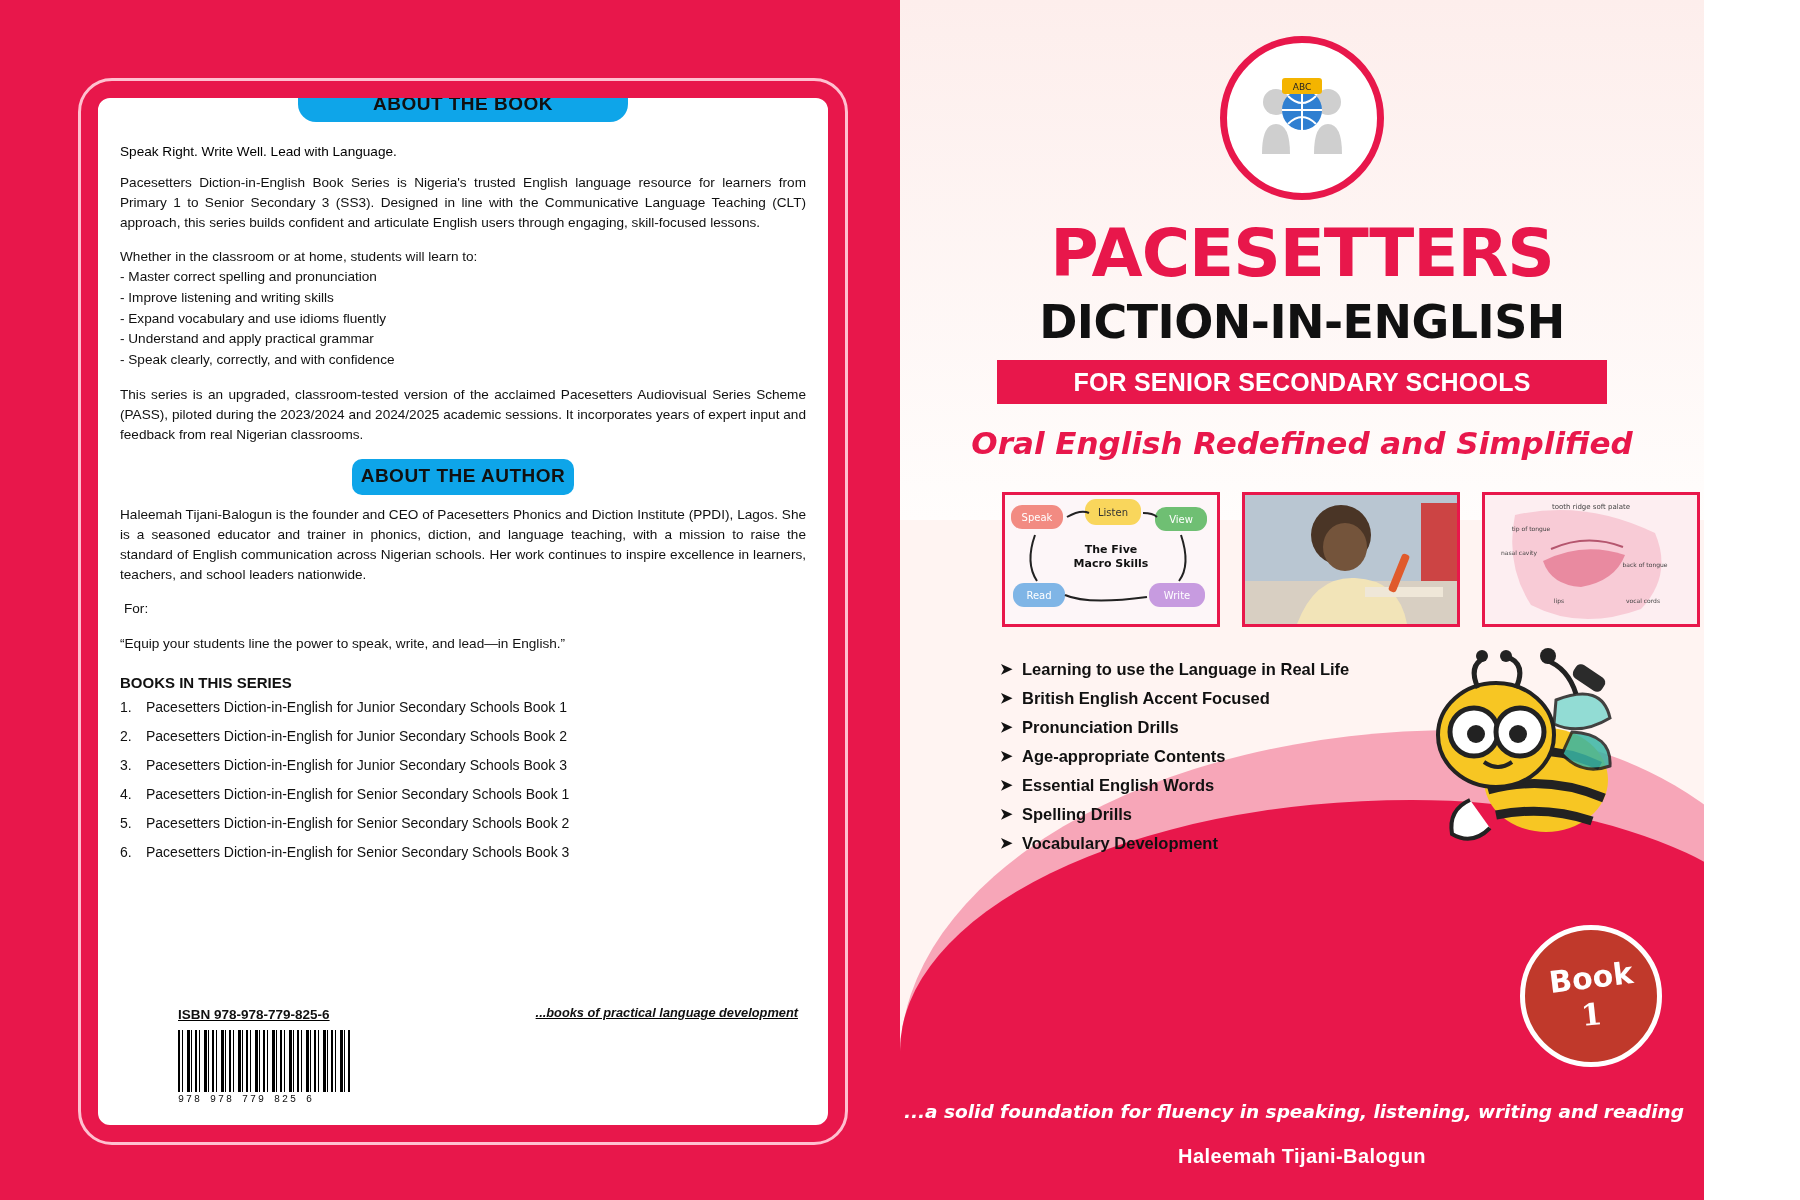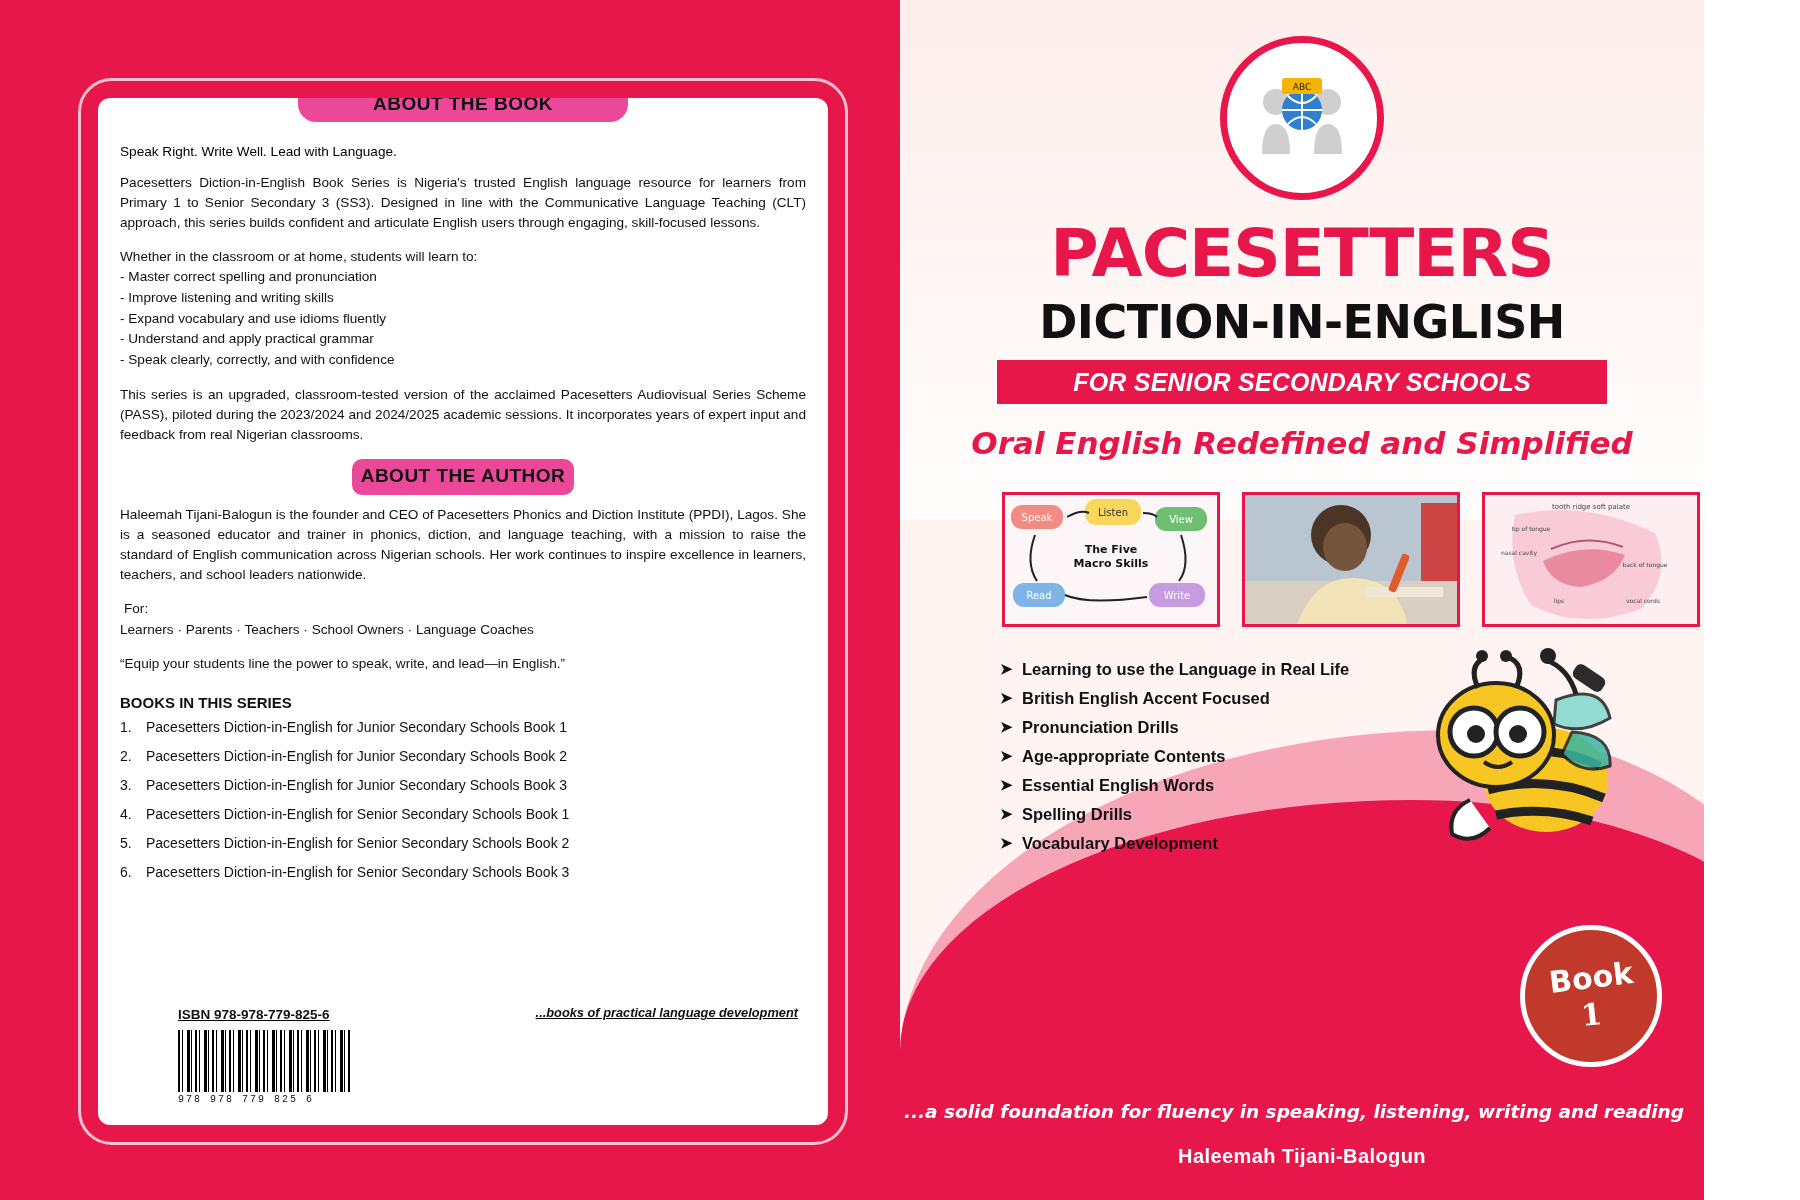--- a/index.html
+++ b/index.html
@@ -31,21 +31,21 @@
     border:2px solid #e8174b;
     border-radius:14px;
     overflow:hidden;
   }
   .back-inner-pad{
     position:absolute;
     left:22px;right:22px;top:18px;bottom:18px;
   }
   .pill{
     position:absolute;
-    background:#ec4899;
+    background:#0ea5e9;
     border-radius:0 0 18px 18px;
     text-align:center;
     font-weight:bold;
     color:#111;
     letter-spacing:.5px;
   }
   .pill-about-book{
     left:50%;transform:translateX(-50%);
     top:-20px;width:330px;height:44px;line-height:52px;
     font-size:19px;
@@ -121,21 +121,20 @@
     position:absolute;left:0;right:0;top:295px;
     text-align:center;font-size:46px;font-weight:bold;color:#111;
     font-family:"DejaVu Sans",sans-serif;letter-spacing:-0.5px;
   }
   .title-band{
     position:absolute;left:50%;transform:translateX(-50%);
     top:360px;width:610px;height:44px;background:#e8174b;
     color:#fff;font-size:25px;font-weight:bold;
     display:flex;align-items:center;justify-content:center;
     letter-spacing:.2px;
-    font-style:italic;
   }
   .title-tagline{
     position:absolute;left:0;right:0;top:425px;text-align:center;
     font-size:31px;font-style:italic;font-weight:bold;color:#e8174b;
     font-family:"DejaVu Sans",sans-serif;
   }
   .photo-row{
     position:absolute;left:102px;top:492px;width:698px;height:135px;
     display:flex;justify-content:space-between;
   }
@@ -212,21 +211,20 @@
         <p class="bk-para bk-text">This series is an upgraded, classroom-tested version of the acclaimed Pacesetters Audiovisual Series Scheme (PASS), piloted during the 2023/2024 and 2024/2025 academic sessions. It incorporates years of expert input and feedback from real Nigerian classrooms.</p>
 
         <div style="position:relative;height:46px;">
           <div class="pill pill-about-author" style="top:0;">ABOUT THE AUTHOR</div>
         </div>
 
         <p class="bk-para bk-text">Haleemah Tijani-Balogun is the founder and CEO of Pacesetters Phonics and Diction Institute (PPDI), Lagos. She is a seasoned educator and trainer in phonics, diction, and language teaching, with a mission to raise the standard of English communication across Nigerian schools. Her work continues to inspire excellence in learners, teachers, and school leaders nationwide.</p>
 
         <div class="bk-text" style="margin-bottom:14px;">
           <div style="padding-left:4px;">For:</div>
-          <div>Learners · Parents · Teachers · School Owners · Language Coaches</div>
         </div>
 
         <p class="bk-para bk-text">“Equip your students line the power to speak, write, and lead—in English.”</p>
 
         <div class="books-heading">BOOKS IN THIS SERIES</div>
 
         <div>
           <div class="series-item">
             <span class="series-num">1.</span>
             <span>Pacesetters Diction-in-English for Junior Secondary Schools Book 1</span>

